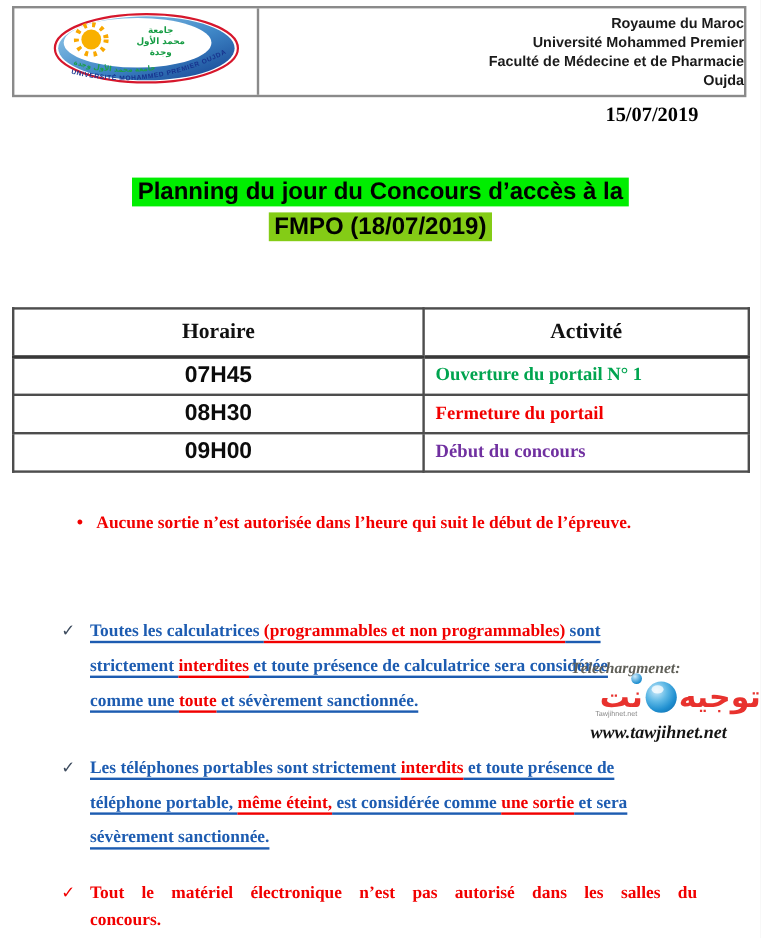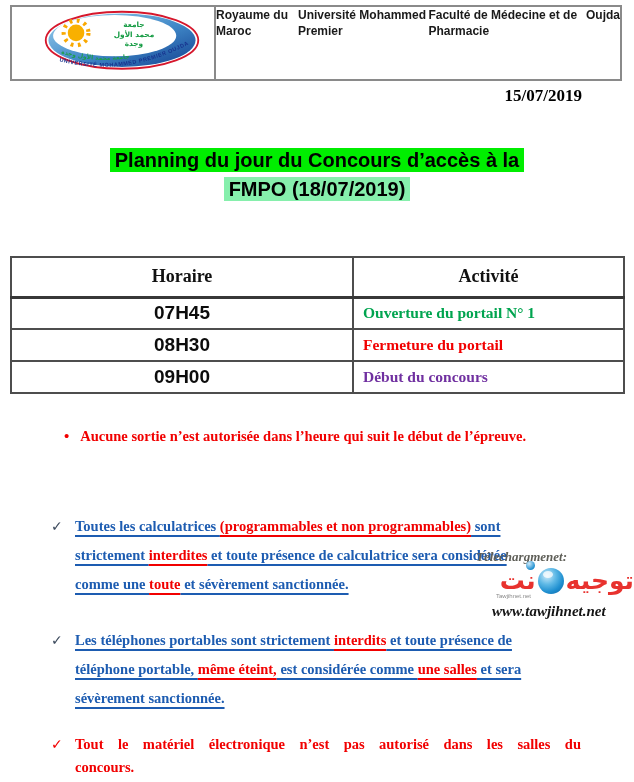--- a/index.html
+++ b/index.html
@@ -11,22 +11,22 @@
   
   .header-box{
     position:absolute; left:10px; top:5px; width:612px; height:76px;
     border:2px solid #8a8a8a; box-sizing:border-box; display:flex;
   }
   .logo-cell{
     width:204px; border-right:2px solid #8a8a8a; box-sizing:border-box;
     display:flex; align-items:center; justify-content:flex-end;
   }
   .org-cell{
-    flex:1; display:flex; flex-direction:row; justify-content:center;
-    text-align:left; font-family:"Liberation Sans", sans-serif;
+    flex:1; display:flex; flex-direction:column; justify-content:center;
+    text-align:right; font-family:"Liberation Sans", sans-serif;
     font-weight:bold; font-size:12px; line-height:16px; color:#1a1a1a;
   }
   
   .date{
     position:absolute; top:86px; right:52px;
     font-weight:bold; font-size:17px; color:#000;
   }
   
   .title{
     position:absolute; top:146px; left:0; width:100%;
@@ -151,21 +151,21 @@
       <div>Université Mohammed Premier</div>
       <div>Faculté de Médecine et de Pharmacie</div>
       <div>Oujda</div>
     </div>
   </div>
 
   <div class="date">15/07/2019</div>
 
   <div class="title">
     <span class="hl" style="background-color: rgb(0, 238, 0);">Planning du jour du Concours d’accès à la</span><br>
-    <span class="hl" style="background-color: #86efac;">FMPO (18/07/2019)</span>
+    <span class="hl" style="background-color: #84cc16;">FMPO (18/07/2019)</span>
   </div>
 
   <table class="sched">
     <colgroup>
         <col class="c1">
         <col class="c2">
       </colgroup>
     <thead>
       <tr>
         <th>Horaire</th>
@@ -198,21 +198,21 @@
         <div class="ci-line"><span class="u" style="color: rgb(29, 92, 177);">Toutes les calculatrices </span><span class="u" style="color: rgb(241, 0, 0);">(programmables et non programmables)</span><span class="u" style="color: rgb(29, 92, 177);"> sont</span></div>
         <div class="ci-line"><span class="u" style="color: rgb(29, 92, 177);">strictement </span><span class="u" style="color: rgb(241, 0, 0);">interdites</span><span class="u" style="color: rgb(29, 92, 177);"> et toute présence de calculatrice sera considérée</span></div>
         <div class="ci-line"><span class="u" style="color: rgb(29, 92, 177);">comme une </span><span class="u" style="color: rgb(241, 0, 0);">toute</span><span class="u" style="color: rgb(29, 92, 177);"> et sévèrement sanctionnée.</span></div>
       </div>
   </div>
 
   <div class="check-item" id="check-item-2" style="top:626px;">
     <span class="ci-marker" style="color: rgb(61, 75, 94);">✓</span>
     <div class="ci-body">
         <div class="ci-line"><span class="u" style="color: rgb(29, 92, 177);">Les téléphones portables sont strictement </span><span class="u" style="color: rgb(241, 0, 0);">interdits</span><span class="u" style="color: rgb(29, 92, 177);"> et toute présence de</span></div>
-        <div class="ci-line"><span class="u" style="color: rgb(29, 92, 177);">téléphone portable, </span><span class="u" style="color: rgb(241, 0, 0);">même éteint,</span><span class="u" style="color: rgb(29, 92, 177);"> est considérée comme </span><span class="u" style="color: rgb(241, 0, 0);">une salles</span><span class="u" style="color: rgb(29, 92, 177);"> et sera</span></div>
+        <div class="ci-line"><span class="u" style="color: rgb(29, 92, 177);">téléphone portable, </span><span class="u" style="color: rgb(241, 0, 0);">même éteint,</span><span class="u" style="color: rgb(29, 92, 177);"> est considérée comme </span><span class="u" style="color: rgb(241, 0, 0);">une sortie</span><span class="u" style="color: rgb(29, 92, 177);"> et sera</span></div>
         <div class="ci-line"><span class="u" style="color: rgb(29, 92, 177);">sévèrement sanctionnée.</span></div>
       </div>
   </div>
 
   <div class="check-item tight" id="check-item-3" style="top:733px;">
     <span class="ci-marker" style="color: rgb(241, 0, 0);">✓</span>
     <div class="ci-body">
         <div class="ci-line jline"><span style="color: rgb(241, 0, 0);">Tout le matériel électronique n’est pas autorisé dans les salles du</span></div>
         <div class="ci-line"><span style="color: rgb(241, 0, 0);">concours.</span></div>
       </div>

